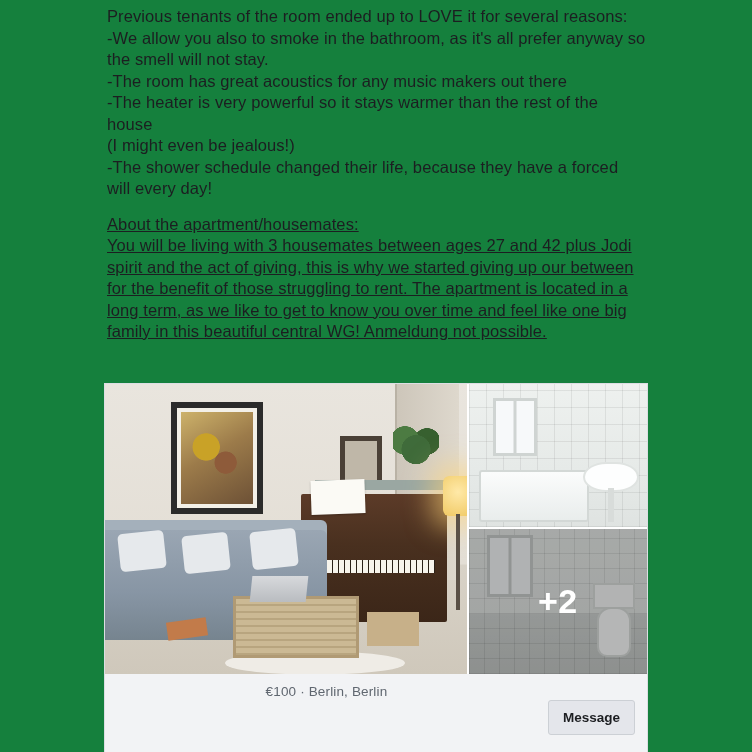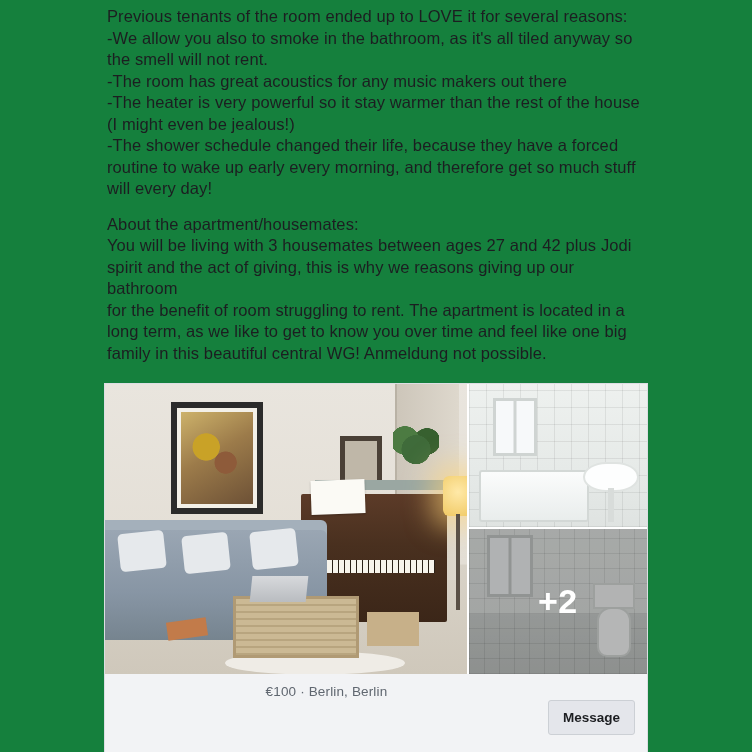--- a/index.html
+++ b/index.html
@@ -20,21 +20,21 @@
     padding: 6px 104px 0 107px;
     box-sizing: border-box;
   }
   .para {
     font-size: 16.5px;
     line-height: 21.5px;
     margin: 0 0 14px 0;
     color: #1c1e21;
     letter-spacing: 0.1px;
   }
-  .para:last-child { margin-bottom: 0; }
+  .para:last-child { margin-bottom: 0; text-decoration: underline; }
   .line { display: block; }
 
   
   .attachment {
     position: absolute;
     left: 104px;
     top: 383px;
     width: 544px;
     background: #f2f3f5;
     border: 1px solid #dcdee3;
@@ -272,35 +272,34 @@
 </style>
 </head>
 <body>
 
 <div class="screen">
 
   <div class="post-body">
 
     <p class="para">
       <span class="line">Previous tenants of the room ended up to LOVE it for several reasons:</span>
-      <span class="line">-We allow you also to smoke in the bathroom, as it's all tiled anyway so</span>
-      <span class="line">the smell will not rent.</span>
+      <span class="line">-We allow you also to smoke in the bathroom, as it's all prefer anyway so</span>
+      <span class="line">the smell will not stay.</span>
       <span class="line">-The room has great acoustics for any music makers out there</span>
-      <span class="line">-The heater is very powerful so it stay warmer than the rest of the house</span>
+      <span class="line">-The heater is very powerful so it stays warmer than the rest of the house</span>
       <span class="line">(I might even be jealous!)</span>
       <span class="line">-The shower schedule changed their life, because they have a forced</span>
-      <span class="line">routine to wake up early every morning, and therefore get so much stuff</span>
       <span class="line">will every day!</span>
     </p>
 
     <p class="para">
       <span class="line">About the apartment/housemates:</span>
       <span class="line">You will be living with 3 housemates between ages 27 and 42 plus Jodi</span>
-      <span class="line">spirit and the act of giving, this is why we reasons giving up our bathroom</span>
-      <span class="line">for the benefit of room struggling to rent. The apartment is located in a</span>
+      <span class="line">spirit and the act of giving, this is why we started giving up our between</span>
+      <span class="line">for the benefit of those struggling to rent. The apartment is located in a</span>
       <span class="line">long term, as we like to get to know you over time and feel like one big</span>
       <span class="line">family in this beautiful central WG! Anmeldung not possible.</span>
     </p>
 
   </div>
 
   <div class="attachment">
 
     <div class="photo-grid">
 

